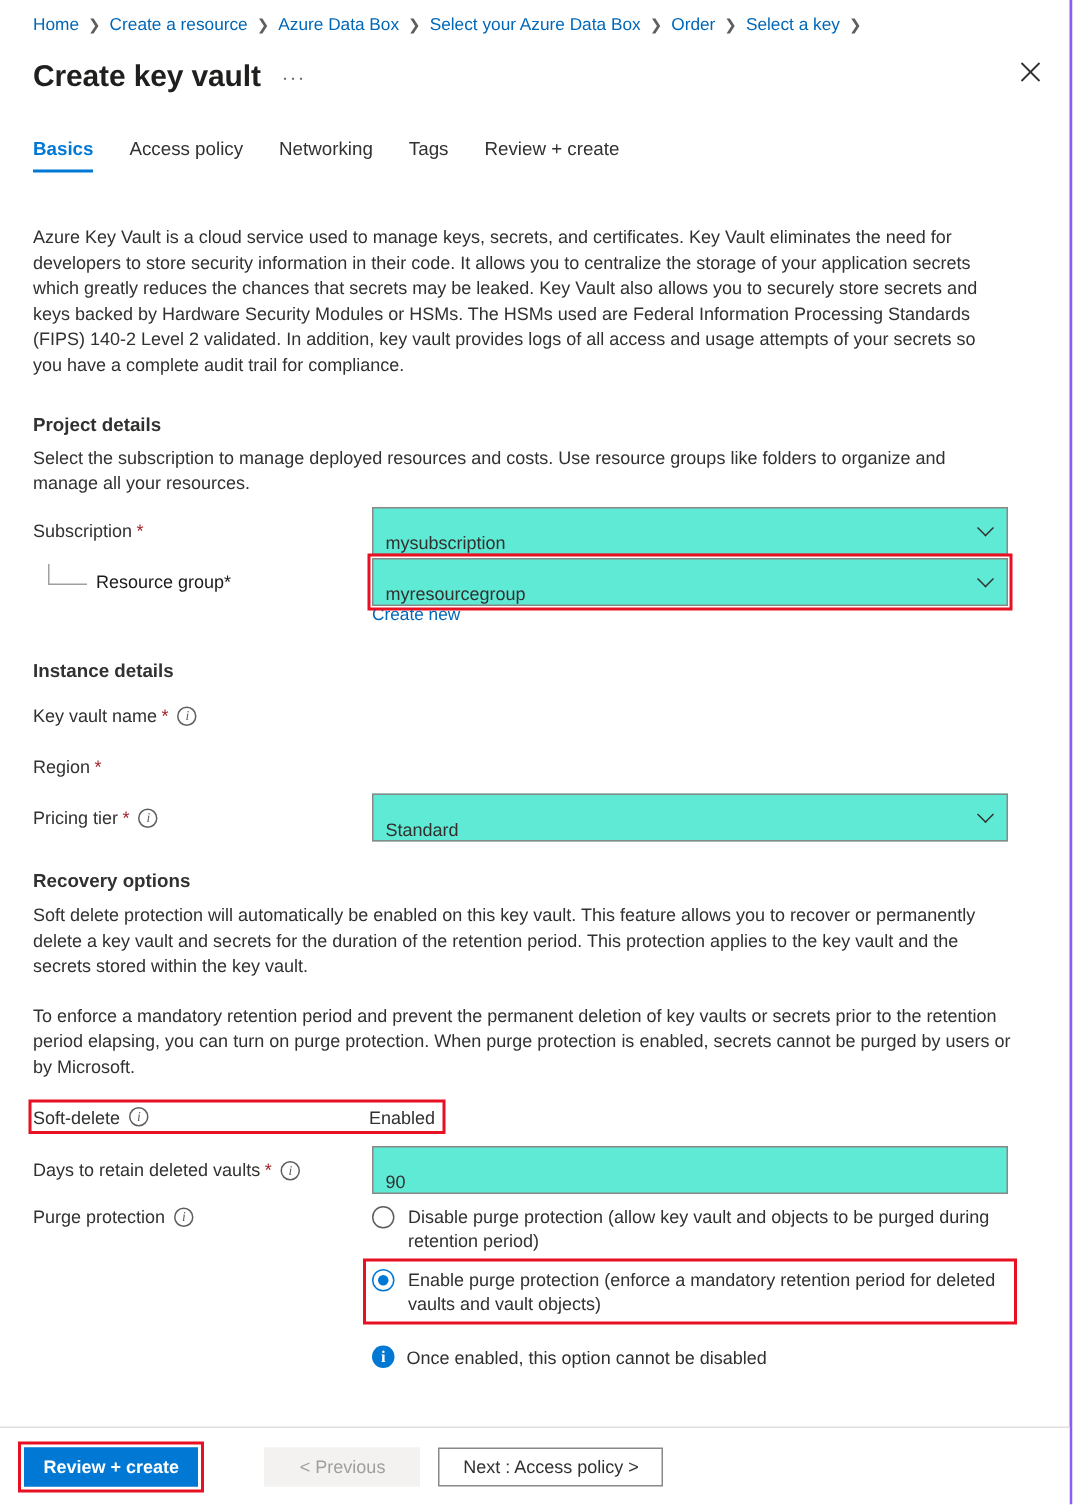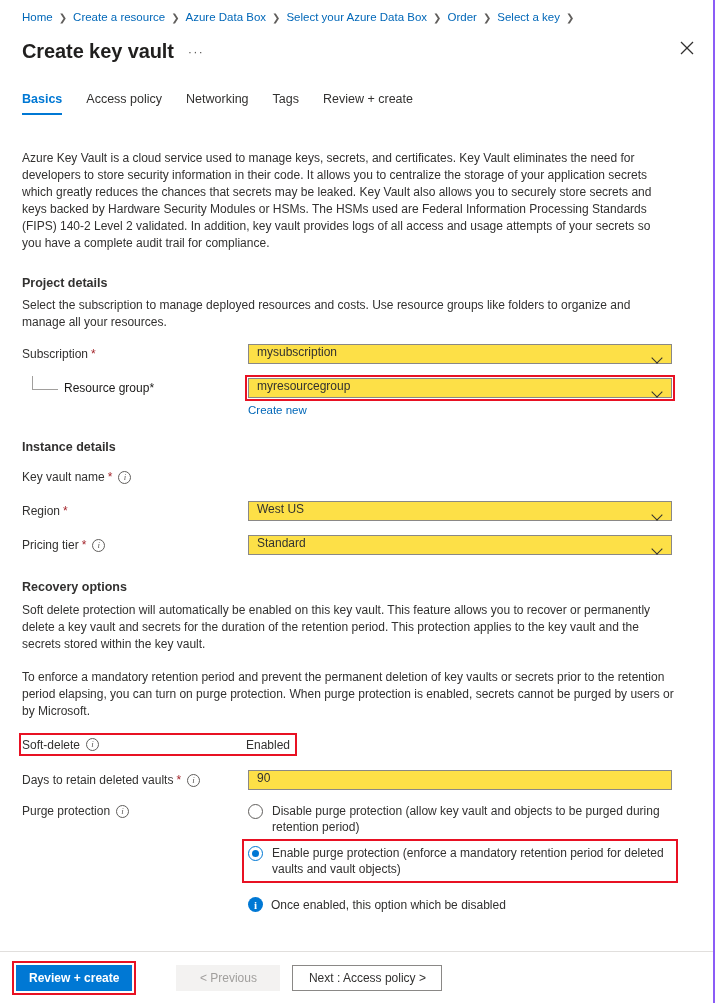--- a/index.html
+++ b/index.html
@@ -151,25 +151,25 @@
     font-style: italic;
     font-family: "Liberation Serif", serif;
     color: #605e5c;
     margin-left: 6px;
     line-height: 1;
     cursor: pointer;
   }
   .field {
     position: relative;
     width: 424px;
-    height: 20px;
+    height: 32px;
     border: 1px solid #8a8886;
-    background: #fde047;
-    display: flex;
-    align-items: flex-start;
+    background: #5eead4;
+    display: flex;
+    align-items: flex-end;
     padding: 0 8px;
     font-size: 12px;
     color: #323130;
   }
   .field.select::after {
     content: "";
     position: absolute;
     right: 10px;
     top: 9px;
     width: 7px; height: 7px;
@@ -433,23 +433,20 @@
         <span class="req">*</span>
         <span class="info-icon">i</span>
       </div>
     </div>
 
     <div class="form-row">
       <div class="form-label">
         <span>Region</span>
         <span class="req">*</span>
       </div>
-      <div class="field select">
-        <span>West US</span>
-      </div>
     </div>
 
     <div class="form-row">
       <div class="form-label">
         <span>Pricing tier</span>
         <span class="req">*</span>
         <span class="info-icon">i</span>
       </div>
       <div class="field select">
         <span>Standard</span>
@@ -491,21 +488,21 @@
         </div>
         <div class="radio-opt purge-highlight">
           <span class="radio-circle checked"></span>
           <span class="txt">Enable purge protection (enforce a mandatory retention period for deleted vaults and vault objects)</span>
         </div>
       </div>
     </div>
 
     <div class="note-row">
       <span class="note-icon">i</span>
-      <span>Once enabled, this option which be disabled</span>
+      <span>Once enabled, this option cannot be disabled</span>
     </div>
 
   </div>
 
   <div class="footer">
     <div class="btn-primary-wrap">
       <div class="btn btn-primary">Review + create</div>
     </div>
     <div class="btn btn-disabled">&lt; Previous</div>
     <div class="btn btn-secondary">Next : Access policy &gt;</div>

